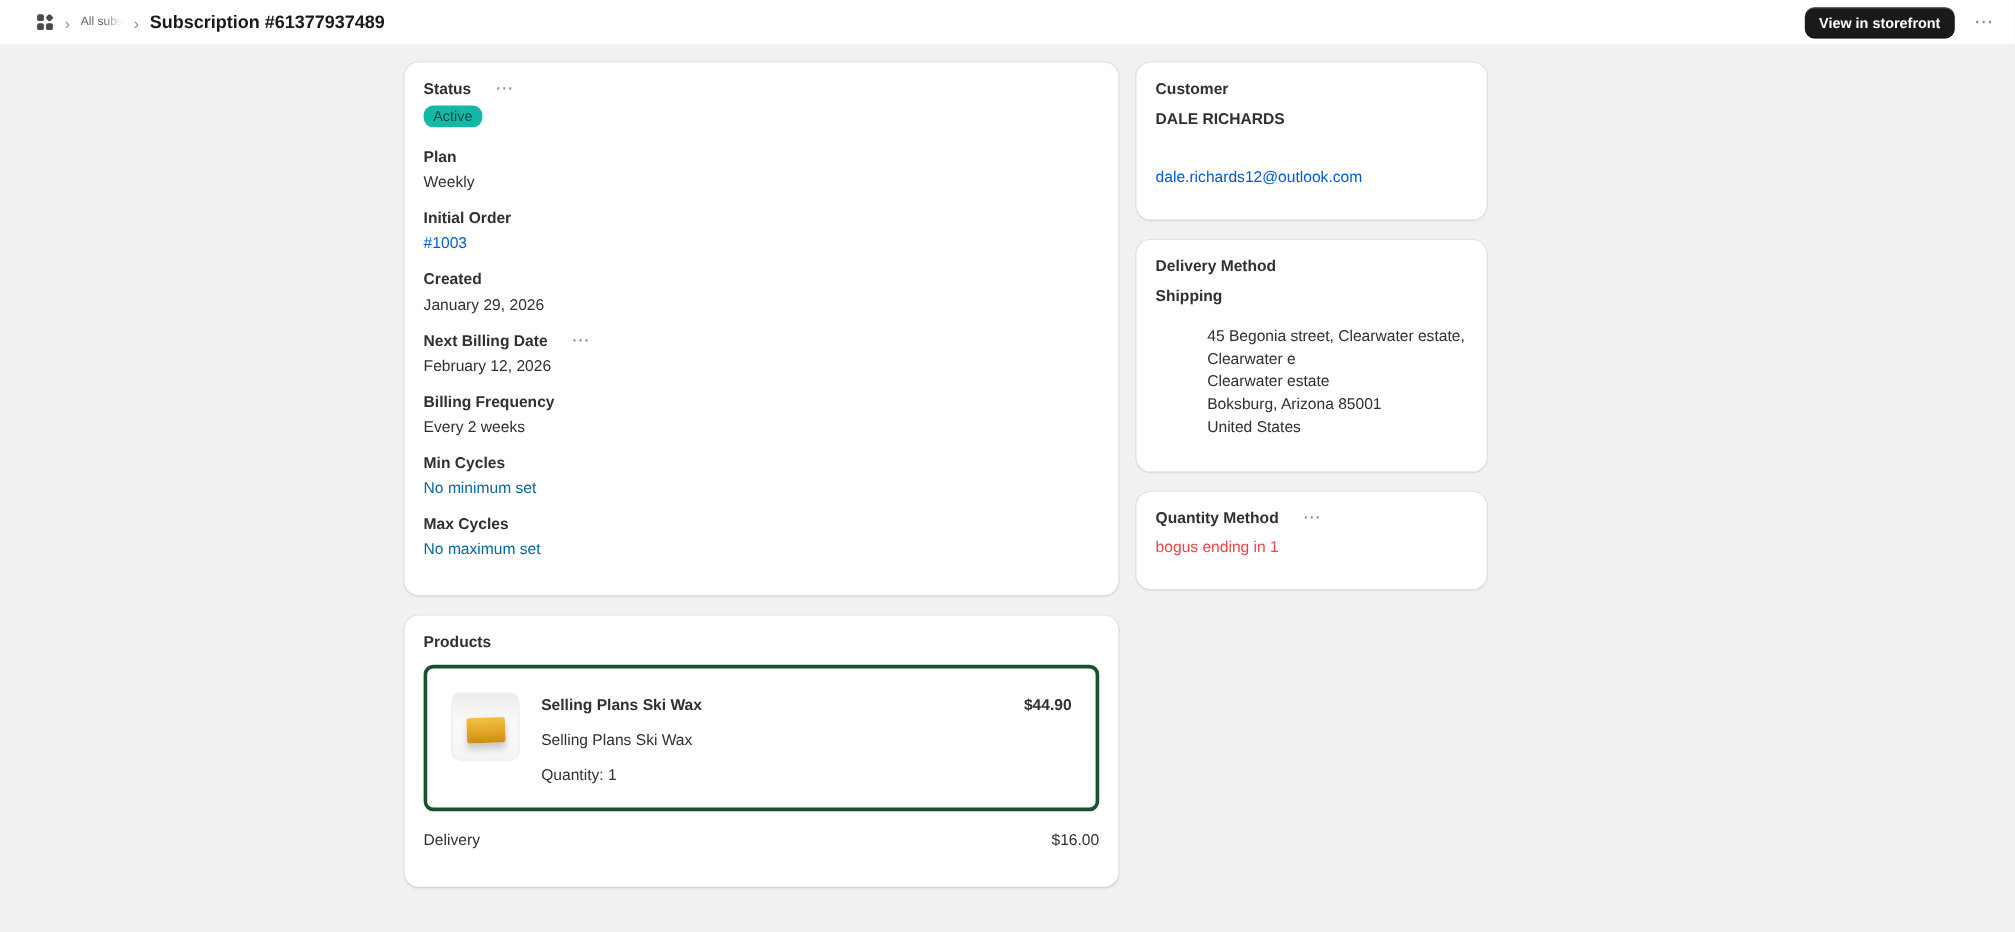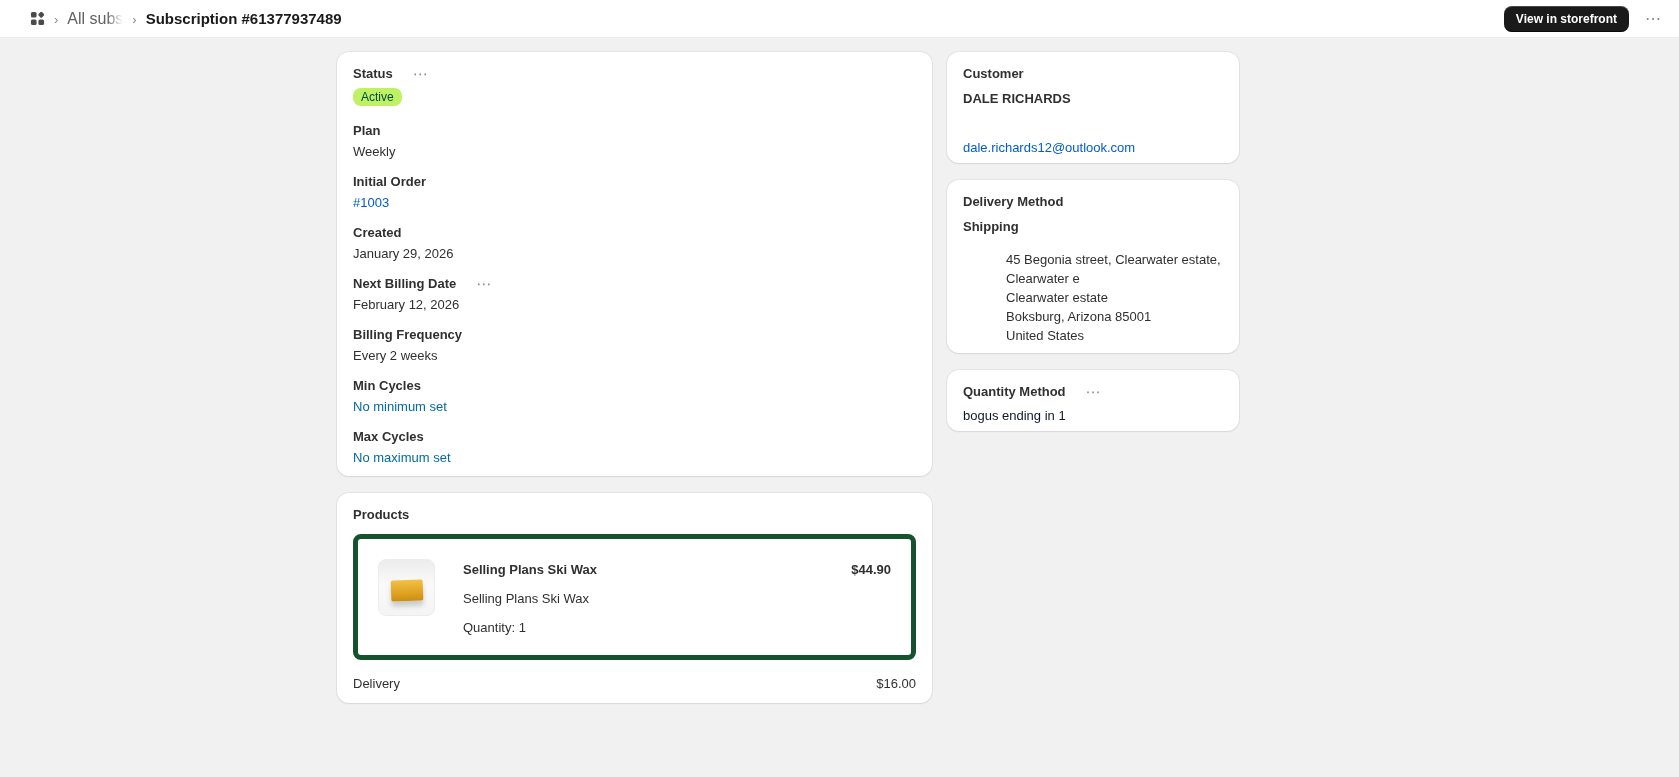--- a/index.html
+++ b/index.html
@@ -19,21 +19,21 @@
     border-bottom:1px solid #ededed;
     display:flex;
     align-items:center;
     justify-content:space-between;
     padding:0 16px 0 30px;
   }
   .tb-left { display:flex; align-items:center; gap:9px; min-width:0; }
   .apps-icon { display:inline-flex; align-items:center; cursor:pointer; }
   .sep { color:#8a8a8a; font-size:13px; line-height:1; padding-top:1px; }
   .crumb {
-    color:#616161; font-size:16px; text-decoration:none; cursor:pointer;
+    color:#616161; font-size:10px; text-decoration:none; cursor:pointer;
     position:relative; max-width:56px; white-space:nowrap; overflow:hidden;
     display:inline-block;
   }
   .crumb::after {
     content:""; position:absolute; right:0; top:0; bottom:0; width:16px;
     background:linear-gradient(90deg, rgba(255,255,255,0), #ffffff);
   }
   .page-title { font-size:15px; font-weight:700; color:#1a1a1a; white-space:nowrap; }
   .tb-right { display:flex; align-items:center; gap:14px;padding-left:16px; }
   .btn-dark {
@@ -48,44 +48,44 @@
   }
 
   
   .content { display:flex; gap:15px; margin:14px 0 0 337px; width:902px; align-items:flex-start; }
   .col-left  { width:595px; flex:0 0 595px; }
   .col-right { width:292px; flex:0 0 292px; }
 
   .card {
     background:#ffffff;
     border-radius:12px;
-    padding:14px 16px 8px;
+    padding:14px 16px 28px;
     box-shadow: 0 0 0 1px rgba(0,0,0,.05), 0 1px 2px rgba(26,26,26,.07);
     margin-bottom:17px;
   }
 
   
   .label-row { display:flex; align-items:center; gap:18px; margin-bottom:7px; }
   .label-row .dots-btn { font-size:15px; }
   .field { margin-bottom:14px; }
   .field-label { font-weight:600; font-size:13px; color:#303030; margin-bottom:6px; }
   .field-value { font-size:13px; color:#303030; line-height:16px; }
   .field-value.muted { color:#0369a1; }
   .badge-wrap { margin-bottom:17px; }
   .badge {
-    display:inline-block; background:#bef264; color:#014b40;
+    display:inline-block; background:#14b8a6; color:#014b40;
     font-size:12px; line-height:16px; padding:1px 8px; border-radius:8px;
   }
   a.link { color:#005bd3; text-decoration:none; cursor:pointer; }
 
   
   .products-title { margin-bottom:12px; }
   .product-box {
-    border:5px solid #14532d; border-radius:8px;
-    padding:20px; display:flex; gap:28px;
+    border:3px solid #14532d; border-radius:8px;
+    padding:20px; display:flex; gap:18px;
   }
   .product-thumb {
     width:57px; height:57px; border-radius:8px; flex:0 0 57px;
     background:linear-gradient(180deg,#ececec 0%,#fafafa 45%,#f4f4f4 100%);
     border:1px solid #ececec; position:relative; overflow:hidden;
   }
   .wax-block {
     position:absolute; left:12px; top:20px; width:32px; height:21px;
     background:linear-gradient(180deg,#f3c045 0%,#e0a323 60%,#c98e12 100%);
     border-radius:2px; transform:rotate(-2deg);
@@ -102,21 +102,21 @@
     display:flex; justify-content:space-between; align-items:baseline;
     margin-top:16px; font-size:13px; color:#303030; padding-bottom:4px;
   }
 
   
   .card-title { font-weight:600; font-size:13px; color:#303030; }
   .customer-name { font-weight:600; font-size:13px; margin-top:10px; }
   .customer-email { display:inline-block; margin-top:34px; font-size:13px; }
   .method-name { font-weight:600; font-size:13px; margin-top:10px; }
   .address { margin-top:16px; font-size:13px; line-height:19px; color:#303030;margin-left:43px; }
-  .payment-value { margin-top:9px; font-size:13px; color:#0f172a; }
+  .payment-value { margin-top:9px; font-size:13px; color:#ef4444; }
 </style>
 </head>
 <body>
 
 <header class="topbar">
   <div class="tb-left">
     <span class="apps-icon">
       <svg width="15" height="15" viewBox="0 0 16 16" aria-hidden="true">
         <rect x="1" y="1" width="6" height="6" rx="1.7" fill="#4a4a4a"></rect>
         <rect x="1" y="9" width="6" height="6" rx="1.7" fill="#4a4a4a"></rect>

